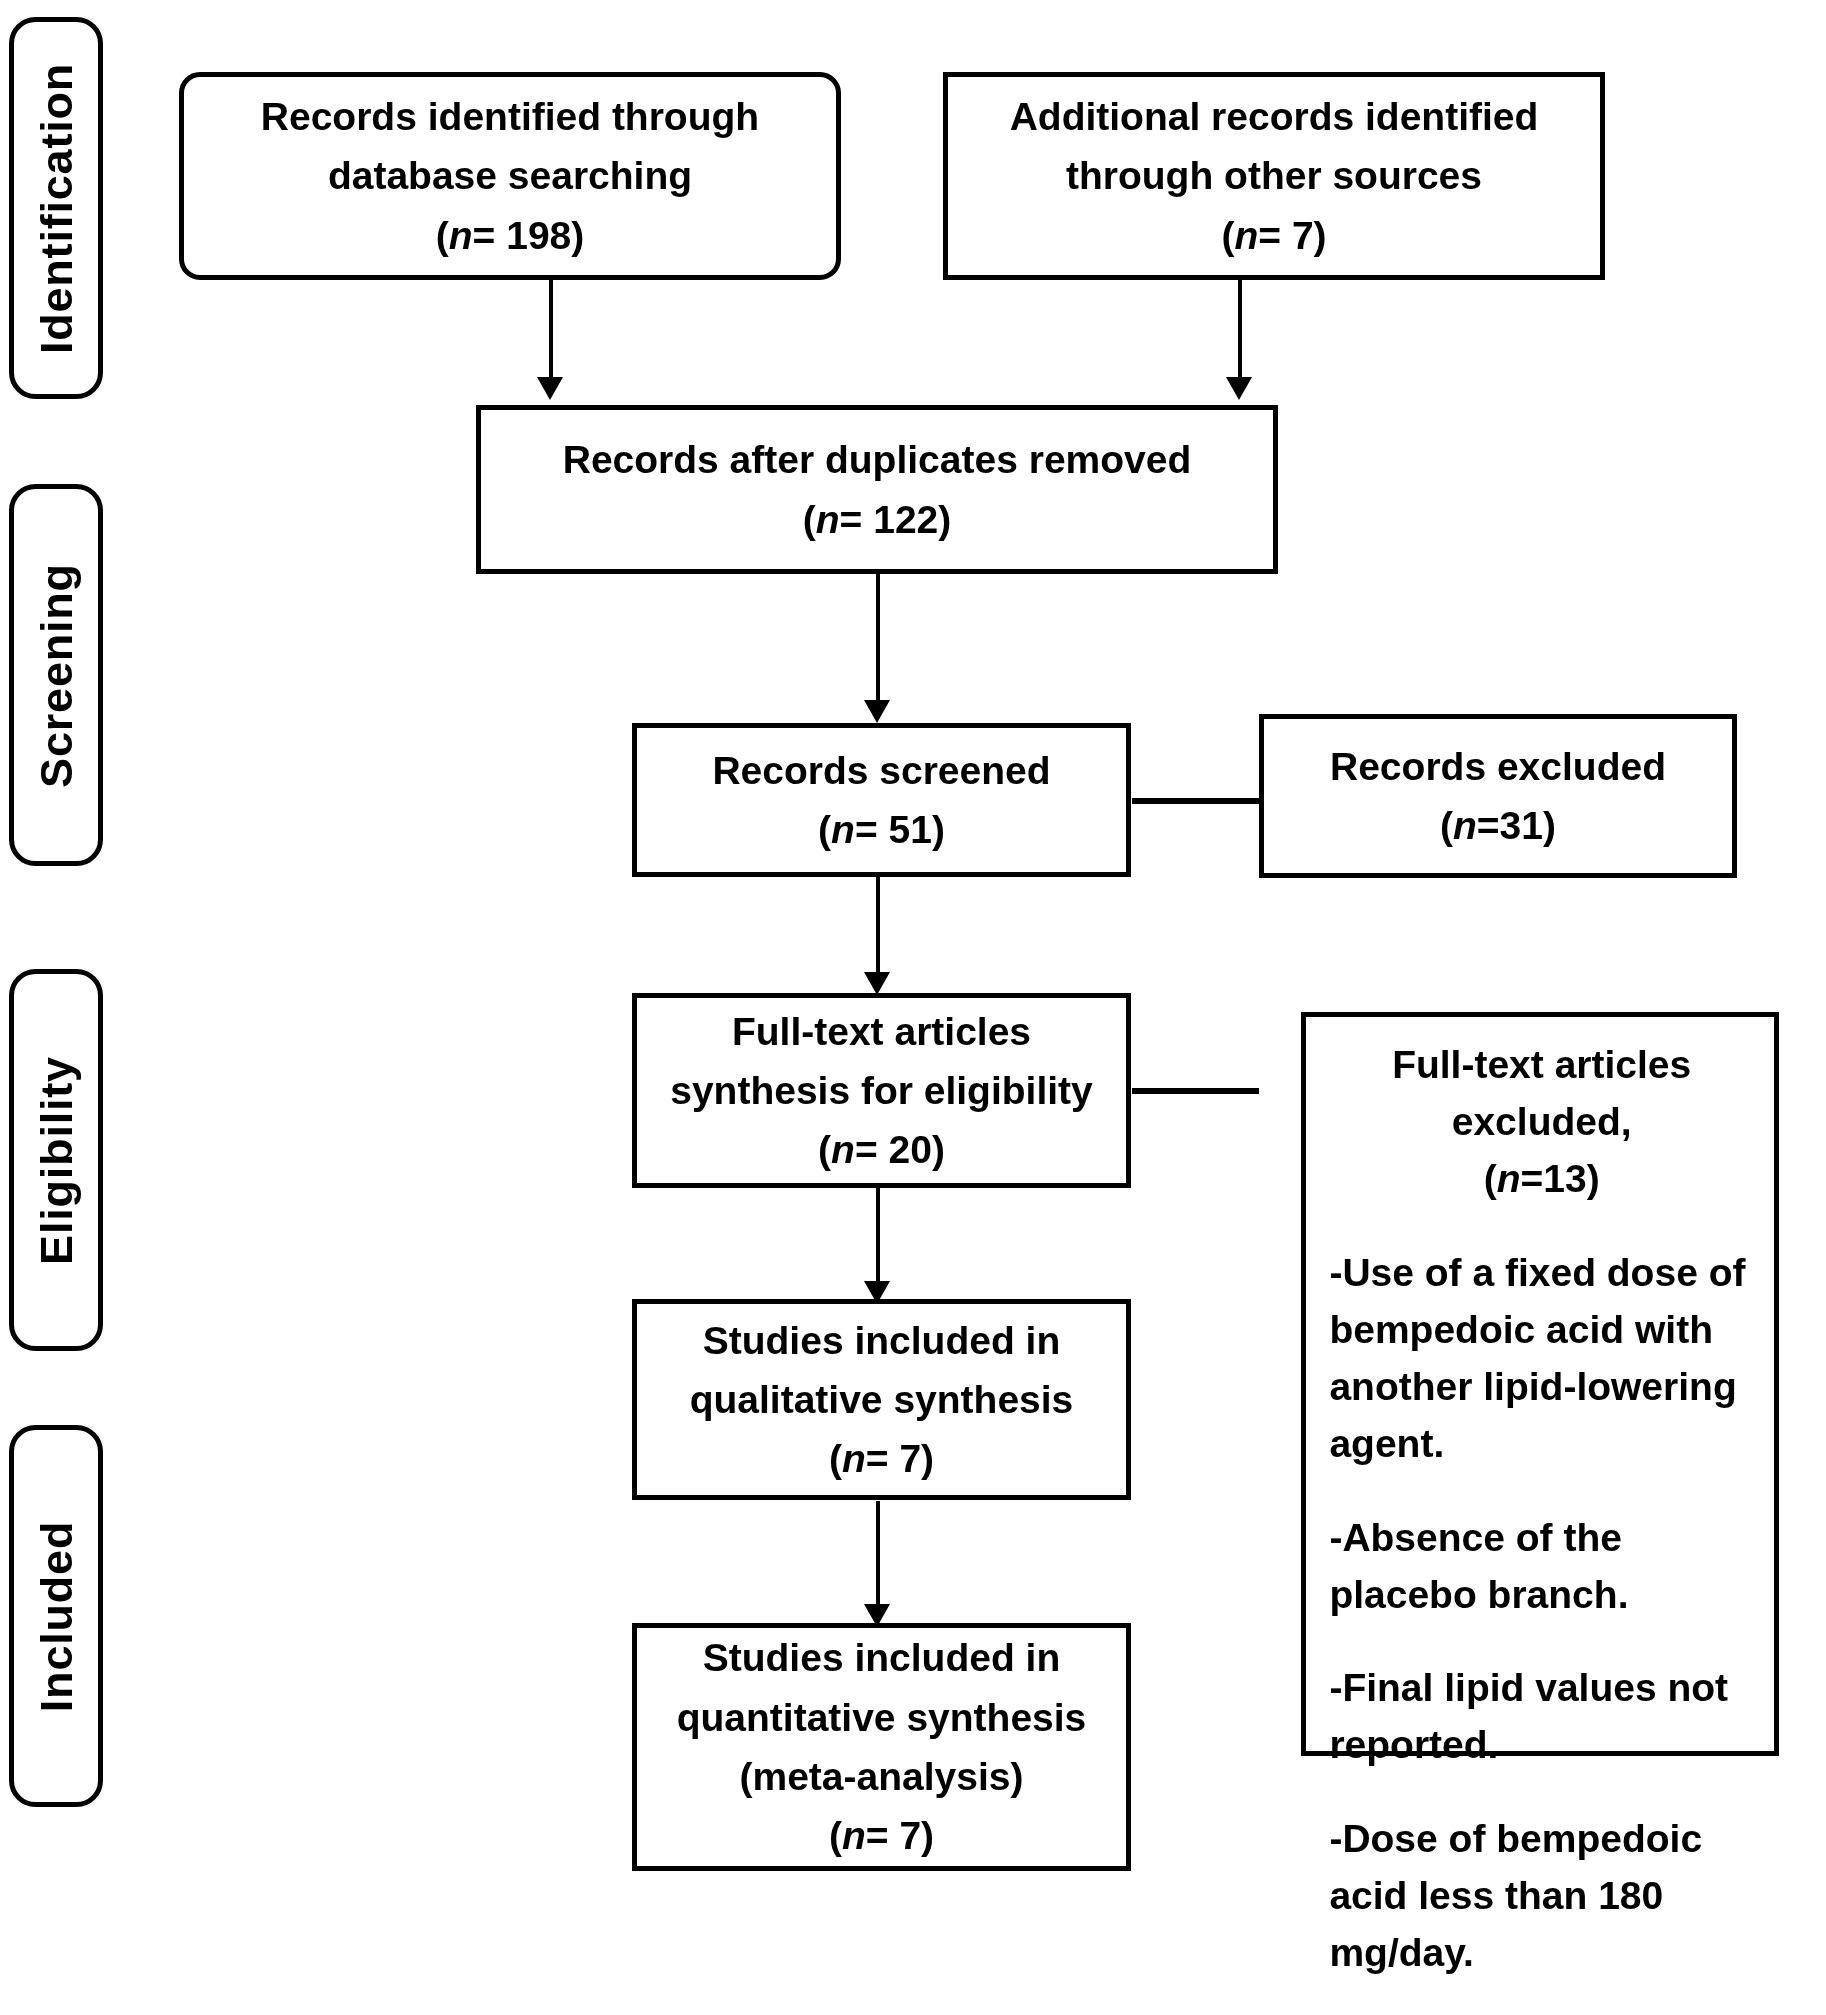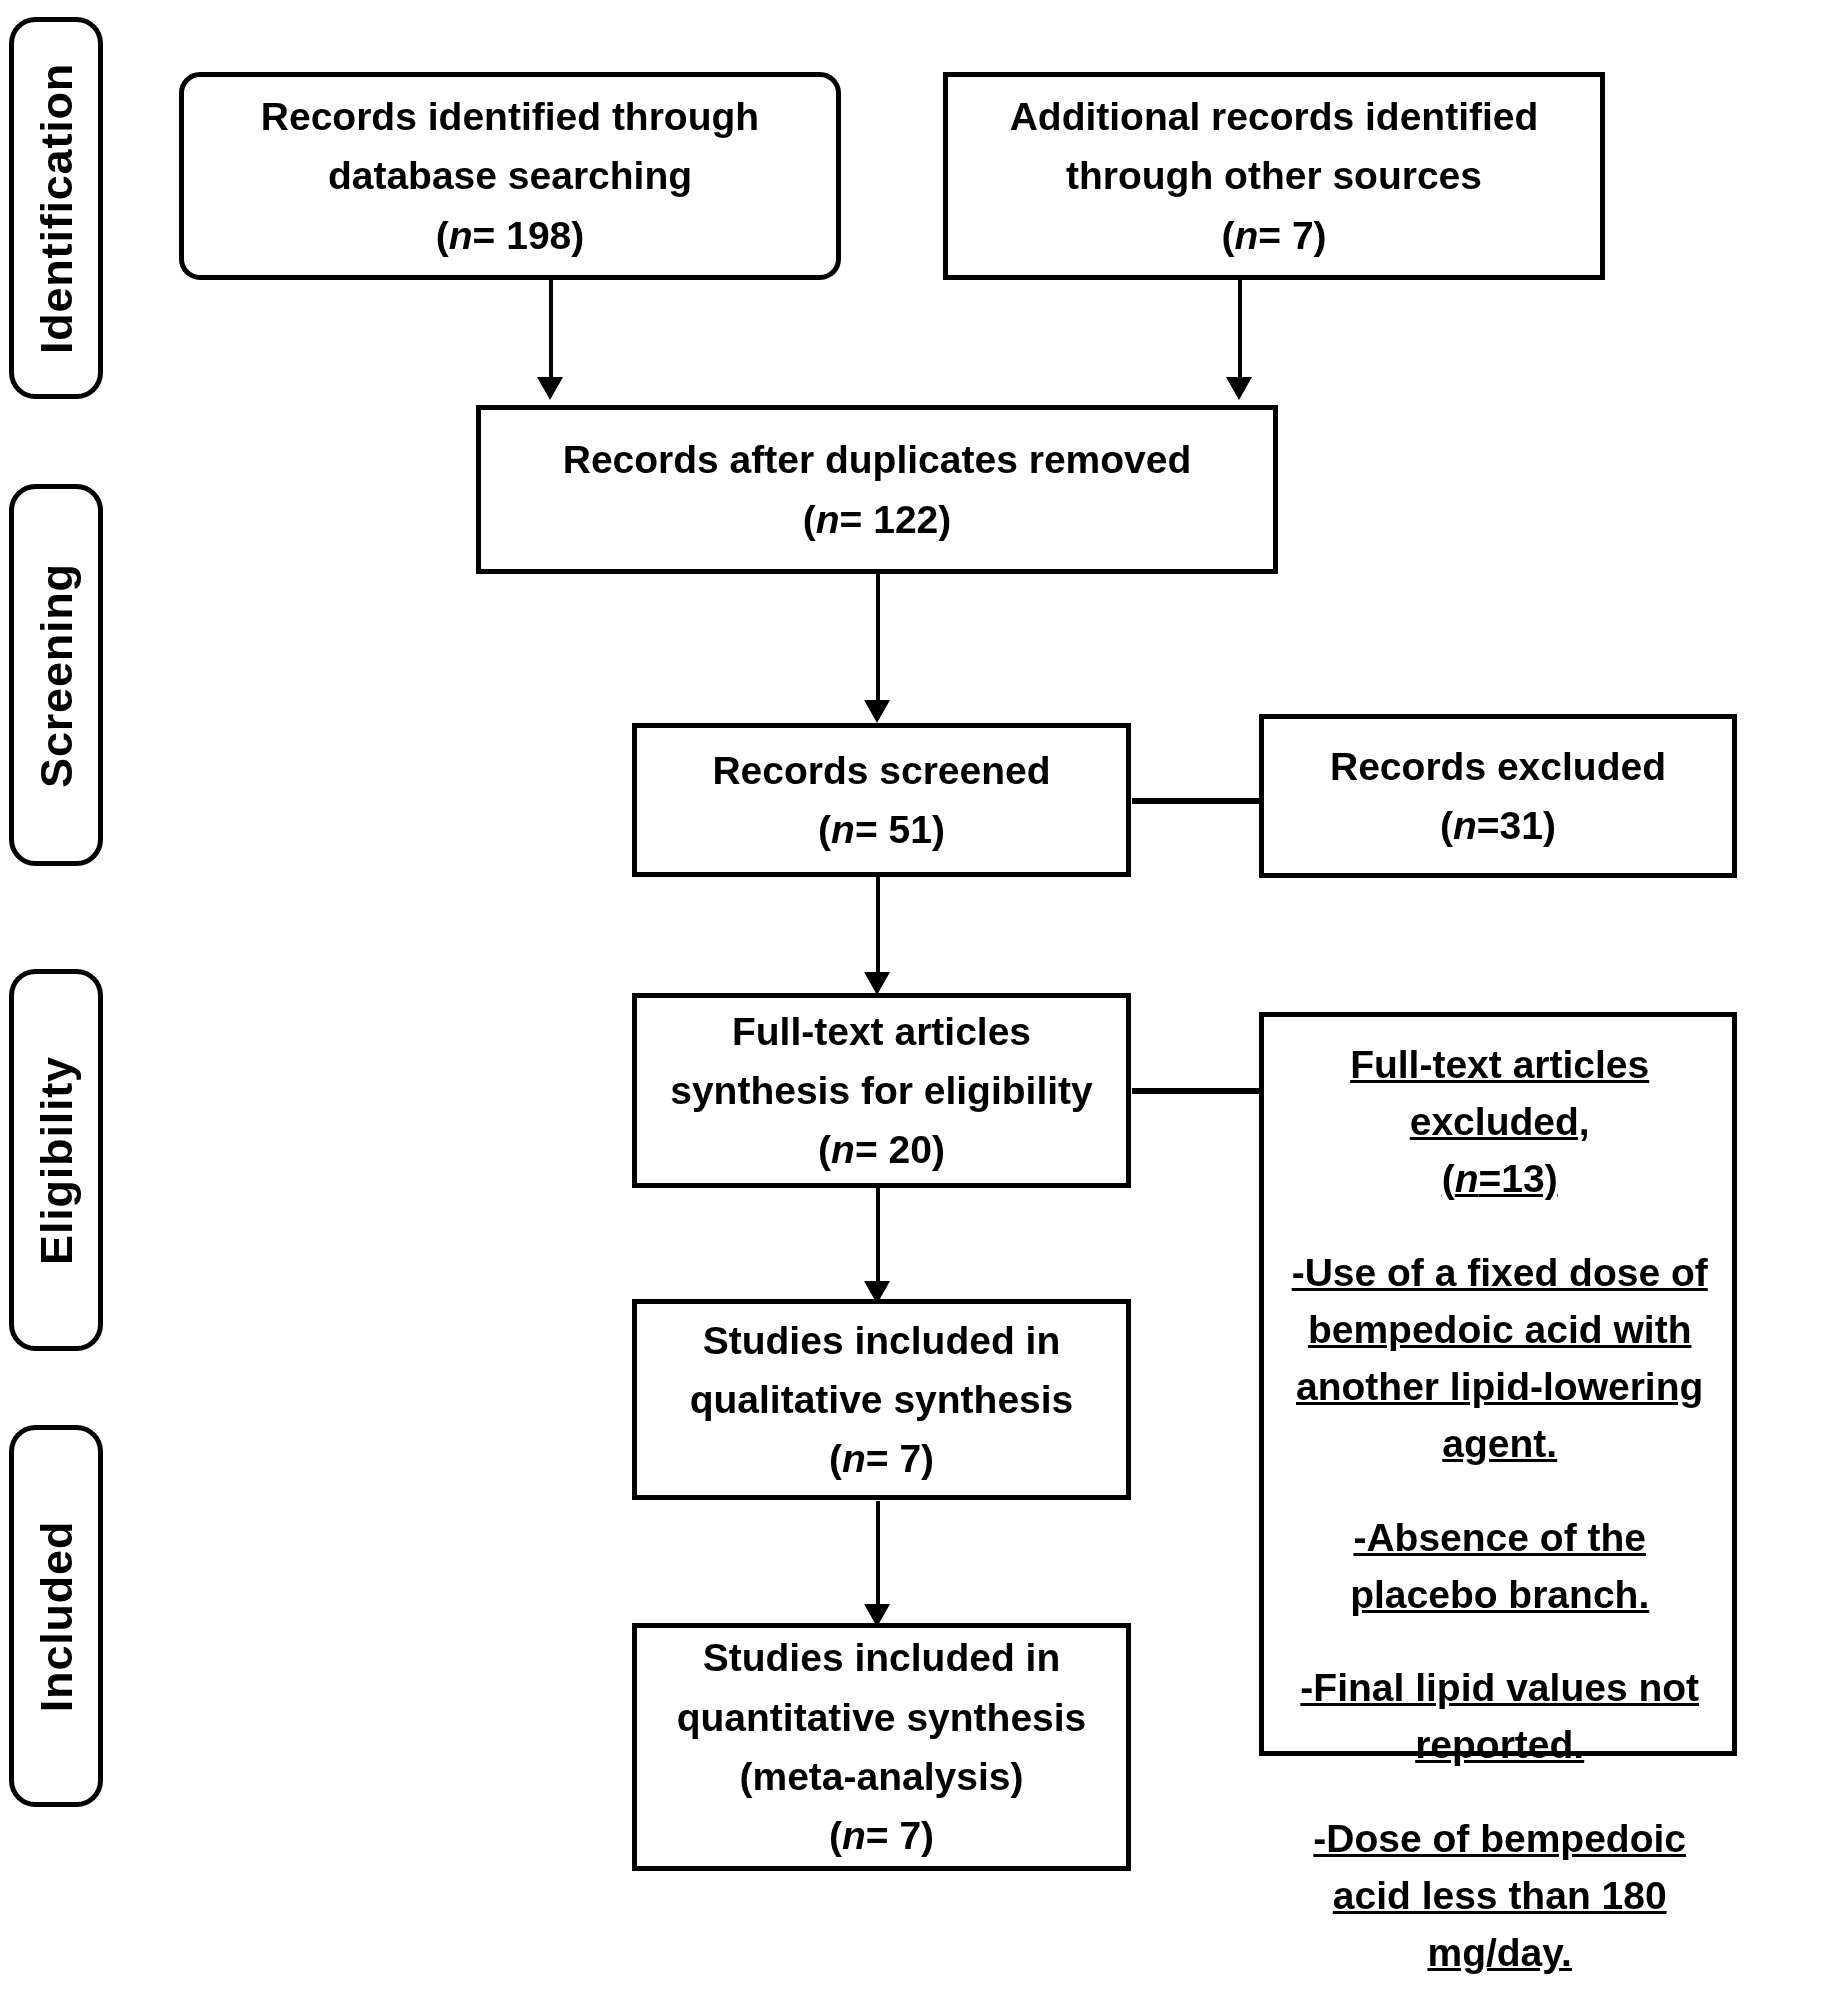--- a/index.html
+++ b/index.html
@@ -71,21 +71,21 @@
     display: block;
     text-align: left;
   }
   .reasons-box .head {
     text-align: center;
     display: block;
   }
   .reasons-box .reason {
     display: block;
     margin-top: 37px;
-    text-align: center;
+    text-align: left;
   }
 
   
   .vline {
     position: absolute;
     background: #000000;
     width: 3.9px;
   }
   .hline {
     position: absolute;
@@ -164,21 +164,21 @@
   <div class="arrowhead" style="left:864px; top:972px;"></div>
 
   <div class="flow-box" style="left:632px; top:993px; width:499px; height:195px;justify-content:center;">
     <span class="line">Full-text articles</span>
     <span class="line">synthesis for eligibility</span>
     <span class="line">(<em class="n">n</em><span>= 20)</span></span>
   </div>
 
   <div class="hline" style="left:1132px; top:1088px; width:127px;"></div>
 
-  <div class="reasons-box" style="left:1259px; top:1012px; width:478px; height:744px;text-decoration:underline;">
+  <div class="reasons-box" style="left:1301px; top:1012px; width:478px; height:744px;">
     <span class="head">Full-text articles excluded,</span>
     <span class="head">(<em class="n">n</em><span>=13)</span></span>
 
     <span class="reason">-Use of a fixed dose of bempedoic acid with another lipid-lowering agent.</span>
     <span class="reason">-Absence of the placebo branch.</span>
     <span class="reason">-Final lipid values not reported.</span>
     <span class="reason">-Dose of bempedoic acid less than 180 mg/day.</span>
 
   </div>
 

